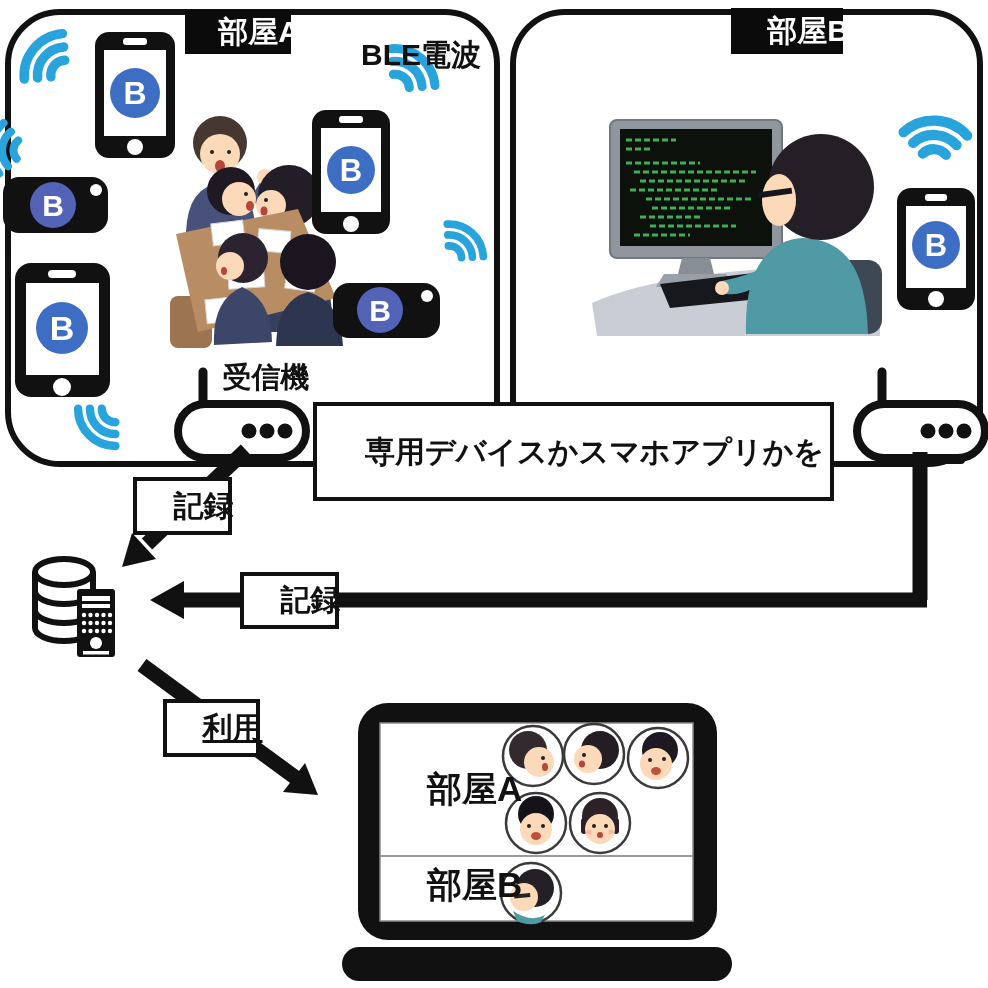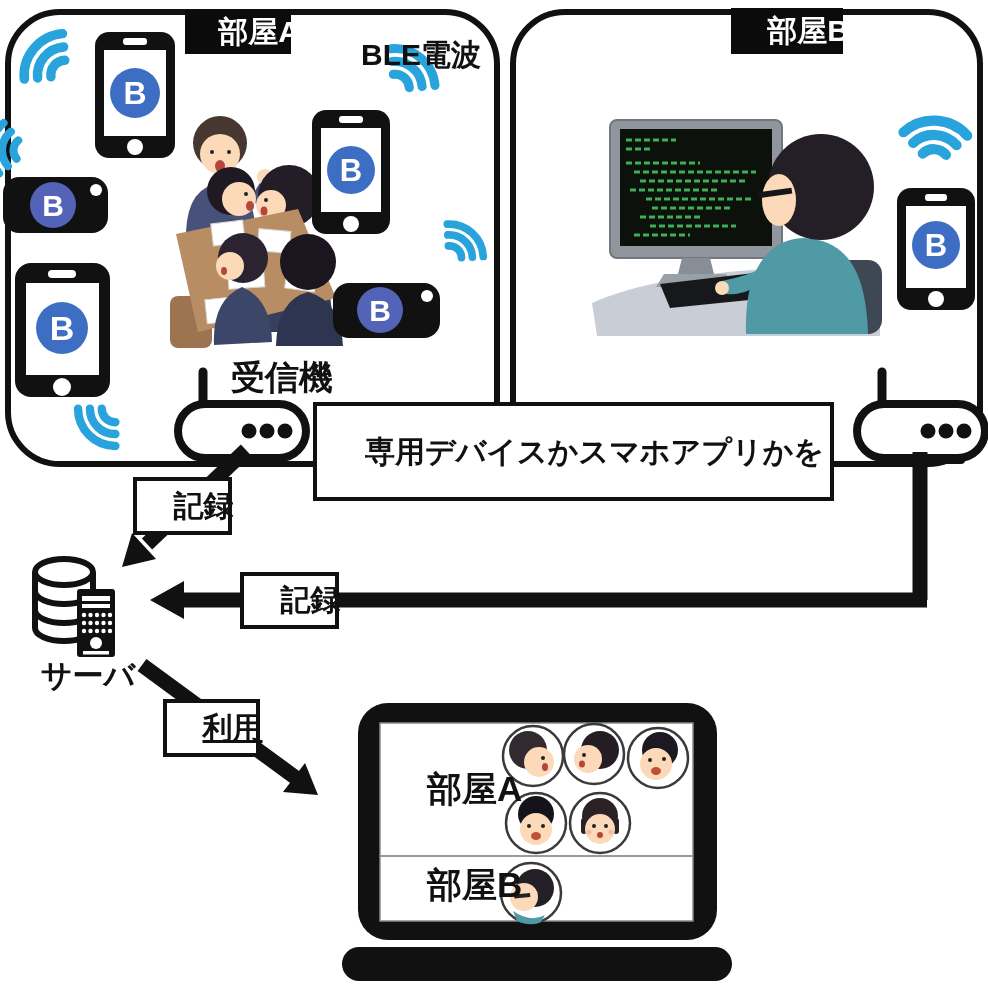--- a/index.html
+++ b/index.html
@@ -10,21 +10,21 @@
   #diagram-svg{position:absolute;left:0;top:0;}
   .lbl{
     position:absolute;display:flex;align-items:center;justify-content:center;
     font-weight:bold;color:#111;white-space:nowrap;box-sizing:border-box;padding-left:42px;
   }
   .lbl.inv{background:#0b0b0b;color:#fff;}
   .lbl.boxed{background:#fff;border:4px solid #111;}
   #room-a-label{left:185px;top:10px;width:106px;height:44px;font-size:30px;}
   #ble-label{left:320px;top:37px;width:160px;height:36px;font-size:30px;}
   #room-b-label{left:731px;top:8px;width:112px;height:46px;font-size:30px;}
-  #receiver-label{left:200px;top:361px;width:122px;height:34px;font-size:34px;}
+  #receiver-label{left:184px;top:361px;width:122px;height:34px;font-size:29px;}
   #choice-box{left:313px;top:402px;width:521px;height:99px;font-size:30px;flex-direction:row;line-height:44px;}
   #record-a-box{left:133px;top:477px;width:99px;height:58px;font-size:30px;}
   #record-b-box{left:240px;top:572px;width:99px;height:57px;font-size:30px;}
   #use-box{left:163px;top:699px;width:97px;height:58px;font-size:30px;text-decoration:underline;}
   #server-label{left:12px;top:656px;width:110px;height:40px;font-size:31px;}
   #web-title{left:375px;top:655px;width:305px;height:40px;font-size:32px;}
   #laptop-room-a-label{left:385px;top:767px;width:120px;height:44px;font-size:35px;justify-content:flex-start;}
   #laptop-room-b-label{left:385px;top:863px;width:120px;height:44px;font-size:35px;justify-content:flex-start;}
 </style>
 </head>
@@ -311,18 +311,17 @@
 <div class="lbl inv" id="room-b-label">部屋B</div>
 <div class="lbl" id="receiver-label">受信機</div>
 
 <div class="lbl boxed" id="choice-box">
   <span>専用デバイスかスマホアプリかを</span>
 </div>
 
 <div class="lbl boxed" id="record-a-box">記録</div>
 <div class="lbl boxed" id="record-b-box">記録</div>
 <div class="lbl boxed" id="use-box">利用</div>
-<div class="lbl" id="server-label">サーバ</div>
 
 <div class="lbl" id="laptop-room-a-label">部屋A</div>
 <div class="lbl" id="laptop-room-b-label">部屋B</div>
 
 </div>
 
 </body></html>

